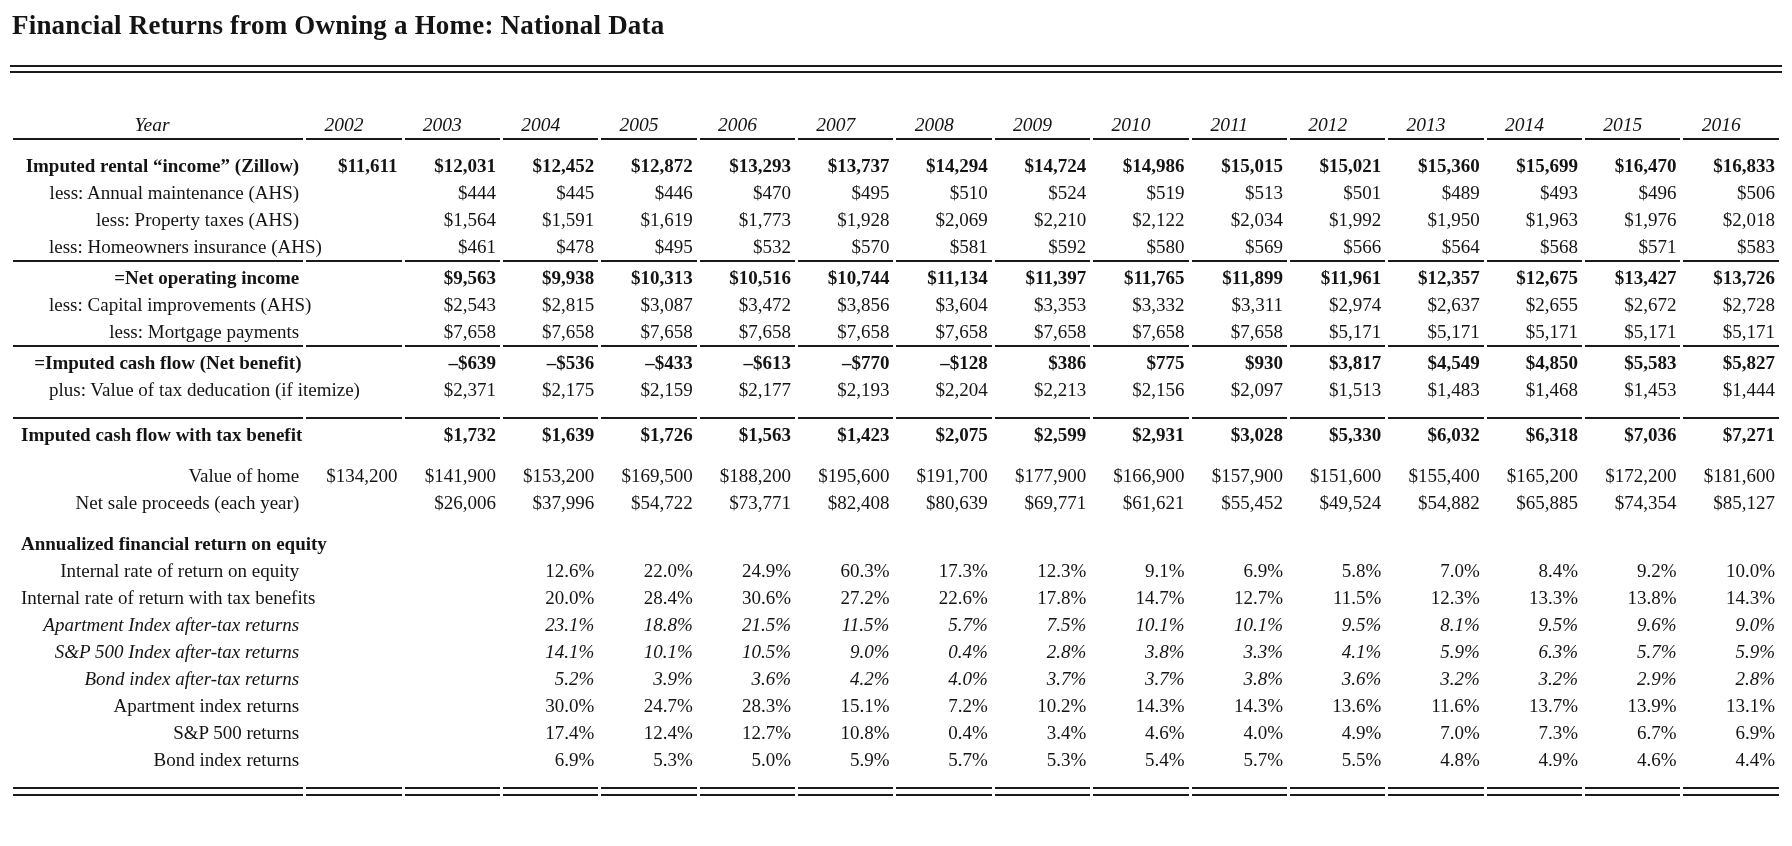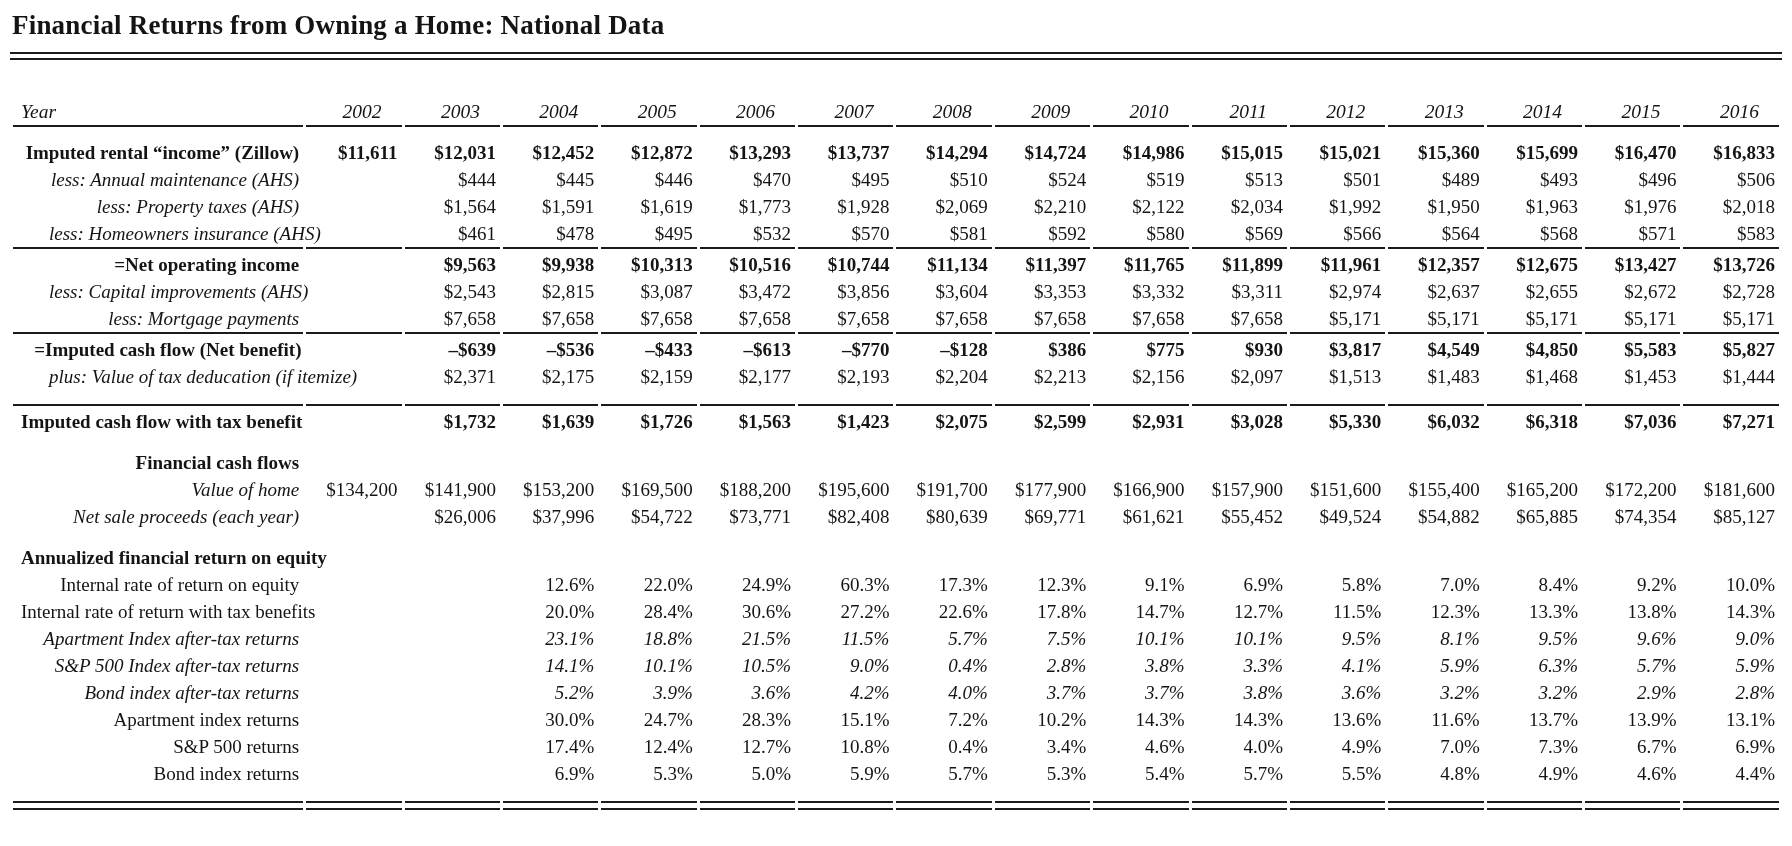--- a/index.html
+++ b/index.html
@@ -3,41 +3,41 @@
 <meta charset="utf-8">
 <style>
   html,body{margin:0;padding:0;background:#ffffff;}
   body{
     width:1792px;height:846px;overflow:hidden;
     font-family:"Liberation Serif","DejaVu Serif",serif;
     color:#141414;
   }
   .page{padding:8px 10px 0 10px;}
   .title{
-    font-size:27px;font-weight:bold;margin:2px 0 11px 2px;
+    font-size:27px;font-weight:bold;margin:2px 0 24px 2px;
     letter-spacing:.2px;
   }
   .title-rule{
     height:4px;
     border-top:2.5px solid #1a1a1a;
     border-bottom:2px solid #1a1a1a;
     margin-bottom:38px;
   }
   table.fin{
     width:1772px;table-layout:fixed;
     border-collapse:separate;border-spacing:3px 0;
     font-size:19px;
   }
   col.lab{width:286px;}
   col.yr{width:94px;}
   th,td{padding:0 4px 0 0;height:27px;vertical-align:middle;white-space:nowrap;}
-  thead th{font-style:italic;font-weight:normal;text-align:right;padding-right:20px;font-size:19.5px;}
-  thead th.label{text-align:left;padding-left:8px;font-family:Liberation Serif, serif;}
+  thead th{font-style:italic;font-weight:normal;padding-right:20px;font-size:19.5px;}
+  thead th.label{text-align:center;padding-left:8px;font-family:Liberation Serif, serif;}
   td.label{text-align:right;padding-left:8px;}
-  td.label.ind{padding-left:36px;font-style:italic;}
+  td.label.ind{padding-left:36px;}
   td.num{text-align:right;}
   .bold{font-weight:bold;}
   .italic{font-style:italic;}
   .prefix{display:inline-block;width:24px;font-weight:bold;}
   tr.rule td{border-top:2px solid #1a1a1a;height:2px;font-size:0;padding:0;}
   tr.gap td{height:14px;font-size:0;padding:0;}
   tr.gap-sm td{height:10px;font-size:0;padding:0;}
   tr.double-rule td{border-top:2.5px solid #1a1a1a;border-bottom:2px solid #1a1a1a;height:5px;font-size:0;padding:0;}
 </style>
 </head>
@@ -387,38 +387,20 @@
           <td></td>
           <td></td>
           <td></td>
           <td></td>
           <td></td>
           <td></td>
           <td></td>
           <td></td>
         </tr>
         <tr>
-          <td class="label bold"><span>Financial cash flows</span></td>
-          <td class="num bold"></td>
-          <td class="num bold"></td>
-          <td class="num bold"></td>
-          <td class="num bold"></td>
-          <td class="num bold"></td>
-          <td class="num bold"></td>
-          <td class="num bold"></td>
-          <td class="num bold"></td>
-          <td class="num bold"></td>
-          <td class="num bold"></td>
-          <td class="num bold"></td>
-          <td class="num bold"></td>
-          <td class="num bold"></td>
-          <td class="num bold"></td>
-          <td class="num bold"></td>
-        </tr>
-        <tr>
           <td class="label ind"><span>Value of home</span></td>
           <td class="num">$134,200</td>
           <td class="num">$141,900</td>
           <td class="num">$153,200</td>
           <td class="num">$169,500</td>
           <td class="num">$188,200</td>
           <td class="num">$195,600</td>
           <td class="num">$191,700</td>
           <td class="num">$177,900</td>
           <td class="num">$166,900</td>

